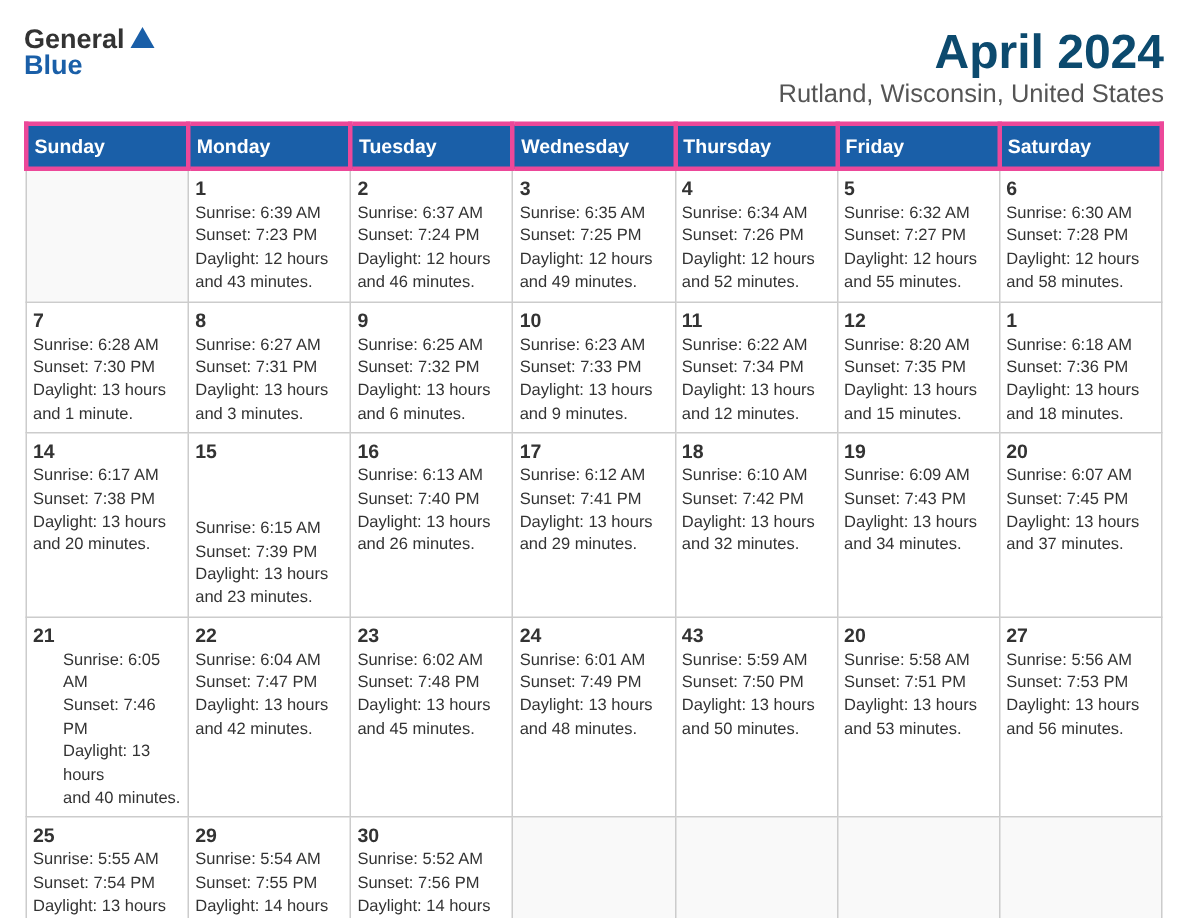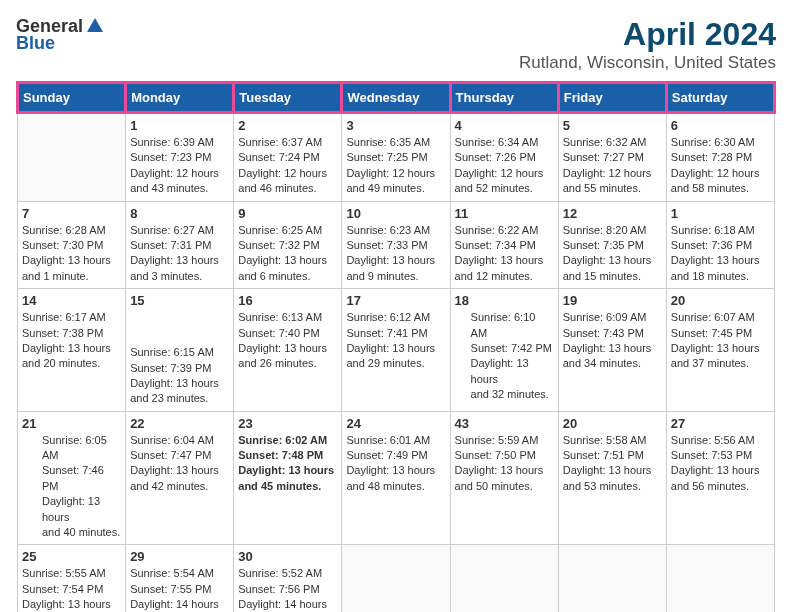--- a/index.html
+++ b/index.html
@@ -225,21 +225,21 @@
         </td>
         <td>
           <div class="day-number">17</div>
           <div class="day-info" style="white-space: pre-line;">Sunrise: 6:12 AM
 Sunset: 7:41 PM
 Daylight: 13 hours
 and 29 minutes.</div>
         </td>
         <td>
           <div class="day-number">18</div>
-          <div class="day-info" style="white-space: pre-line; margin-left: 16px;">Sunrise: 6:10 AM
+          <div class="day-info" style="white-space: pre-line;">Sunrise: 6:10 AM
 Sunset: 7:42 PM
 Daylight: 13 hours
 and 32 minutes.</div>
         </td>
         <td>
           <div class="day-number">19</div>
           <div class="day-info" style="white-space: pre-line;">Sunrise: 6:09 AM
 Sunset: 7:43 PM
 Daylight: 13 hours
 and 34 minutes.</div>
@@ -262,21 +262,21 @@
         </td>
         <td>
           <div class="day-number">22</div>
           <div class="day-info" style="white-space: pre-line;">Sunrise: 6:04 AM
 Sunset: 7:47 PM
 Daylight: 13 hours
 and 42 minutes.</div>
         </td>
         <td>
           <div class="day-number">23</div>
-          <div class="day-info" style="white-space: pre-line; font-weight: bold;">Sunrise: 6:02 AM
+          <div class="day-info" style="white-space: pre-line;">Sunrise: 6:02 AM
 Sunset: 7:48 PM
 Daylight: 13 hours
 and 45 minutes.</div>
         </td>
         <td>
           <div class="day-number">24</div>
           <div class="day-info" style="white-space: pre-line;">Sunrise: 6:01 AM
 Sunset: 7:49 PM
 Daylight: 13 hours
 and 48 minutes.</div>

